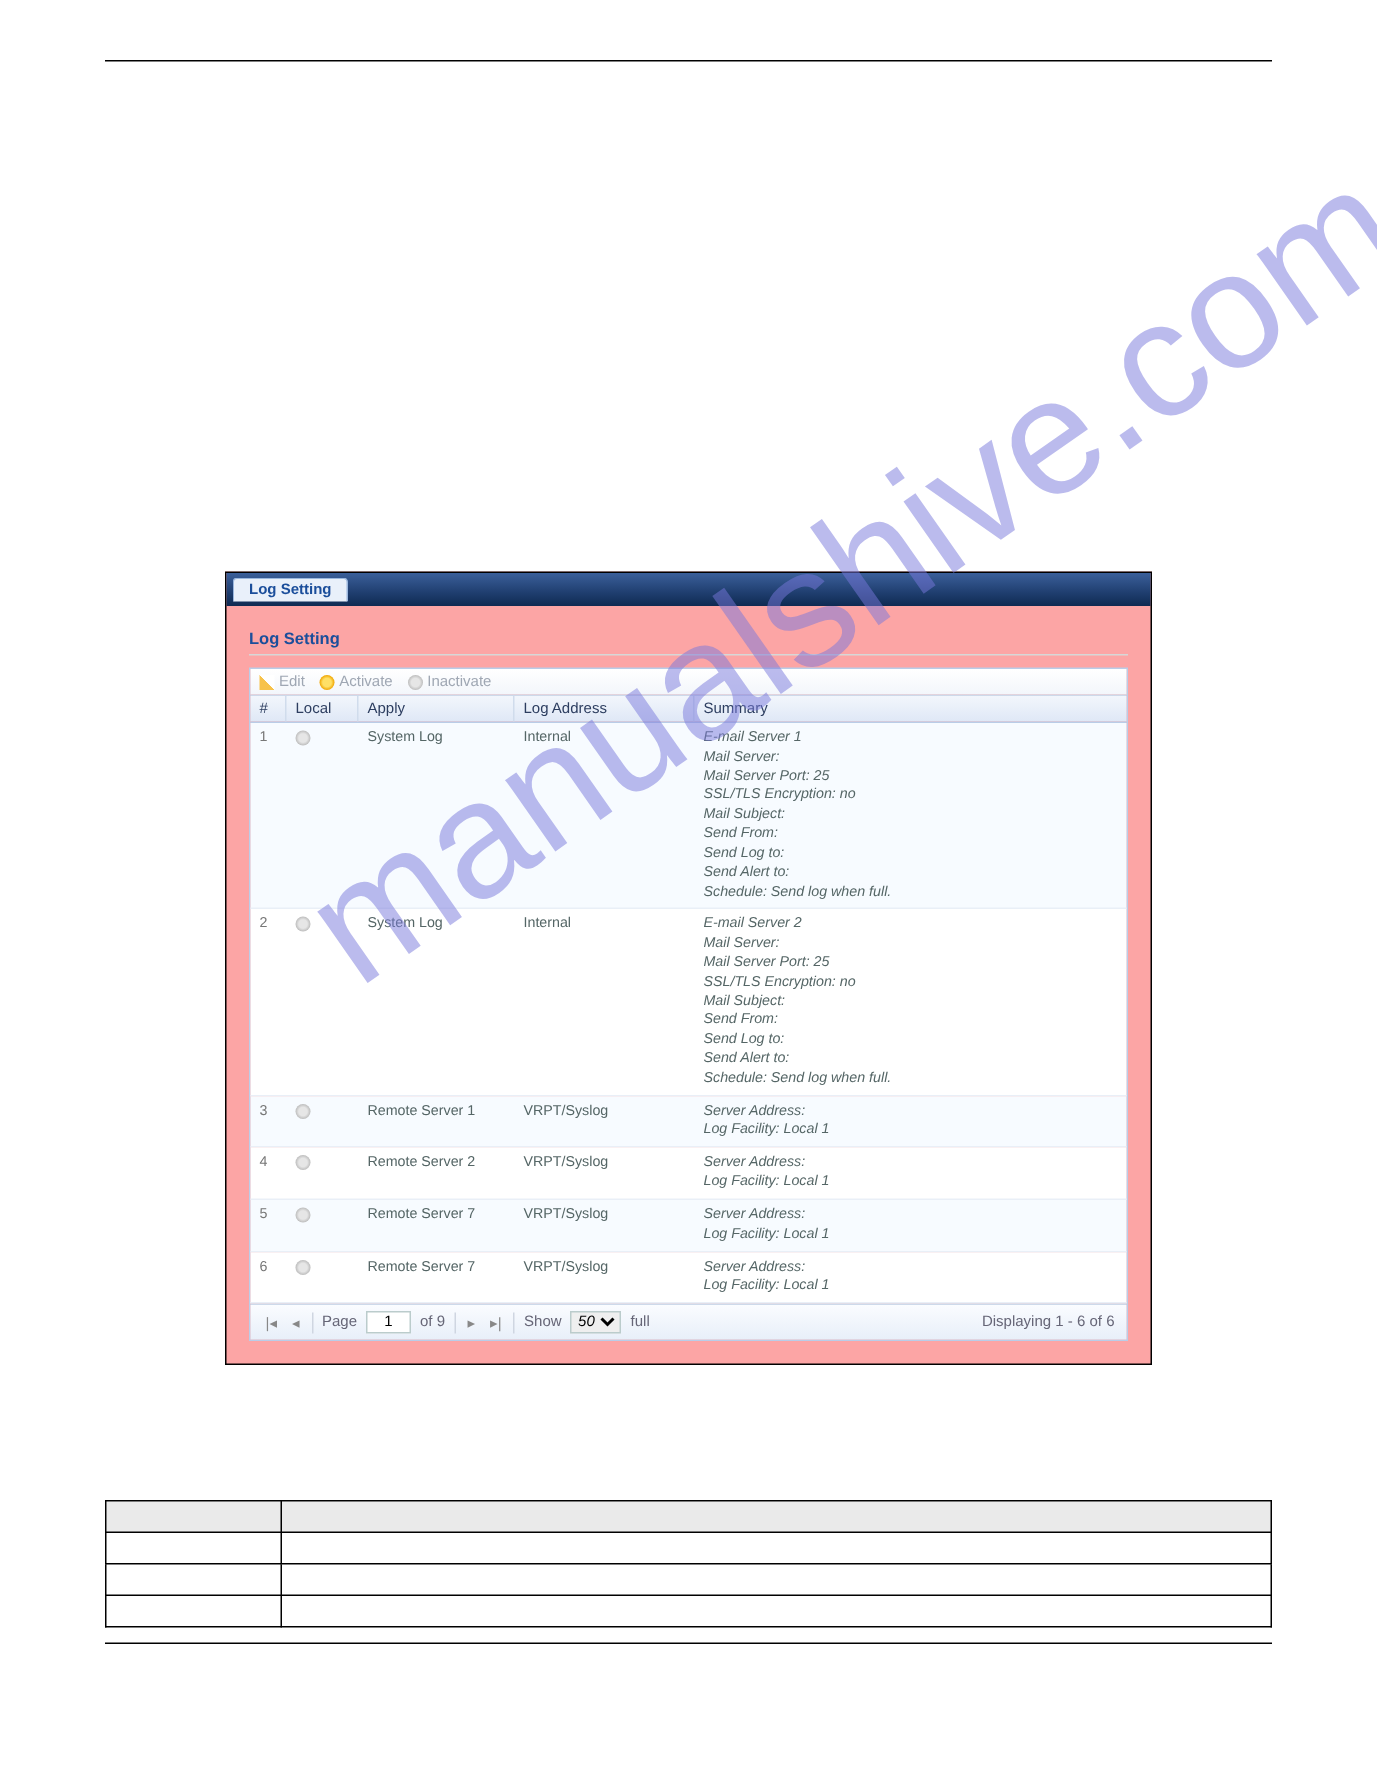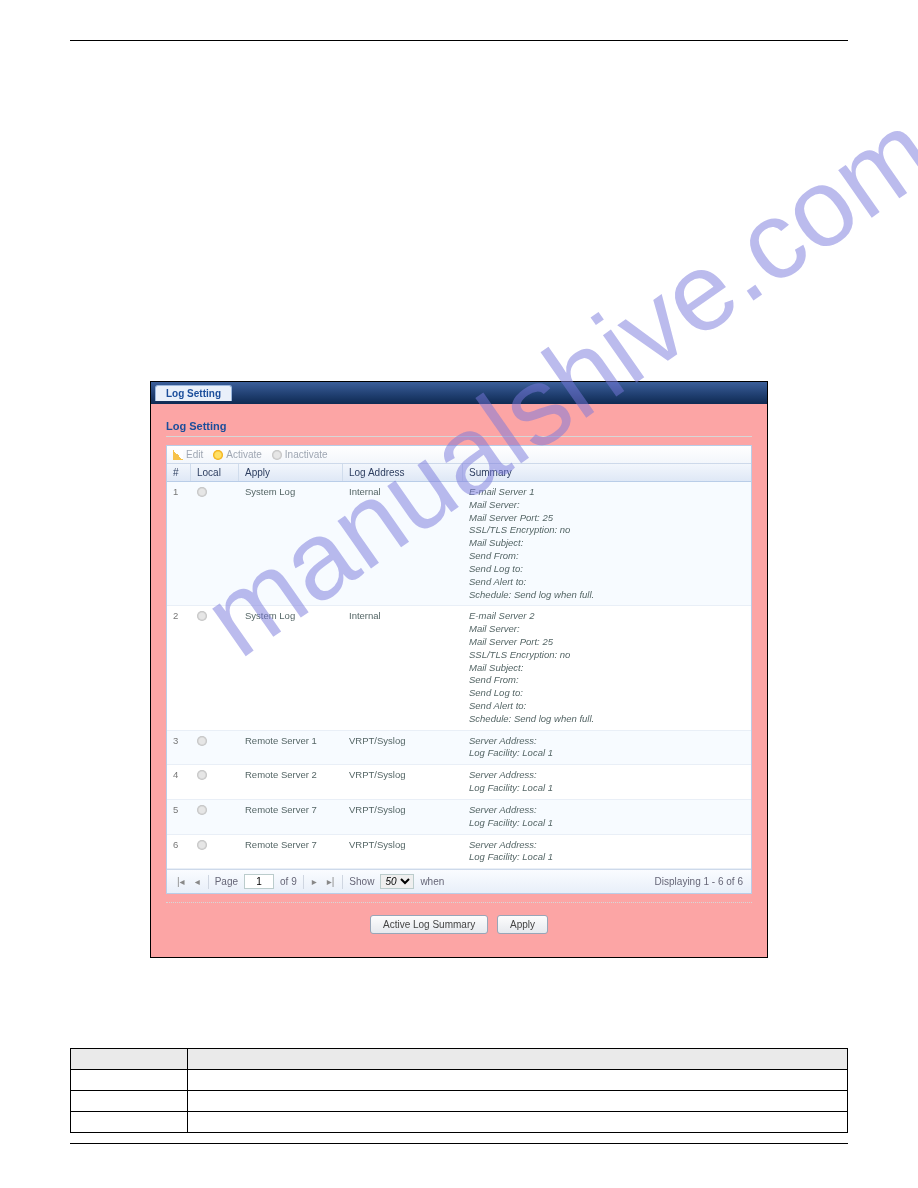--- a/index.html
+++ b/index.html
@@ -305,30 +305,26 @@
           <input class="pagenum" value="1" style="">
           <span>of 9</span>
           <span class="sep"></span>
           <span class="nav-btn">▸</span>
           <span class="nav-btn">▸|</span>
           <span class="sep"></span>
           <span>Show</span>
           <select class="showsel">
             <option>50</option>
           </select>
-          <span>when</span>
+          <span>full</span>
           <span class="grow"></span>
           <span>Displaying 1 - 6 of 6</span>
         </div>
       </div>
 
-      <div class="bottom-btns">
-        <span class="btn">Active Log Summary</span>
-        <span class="btn">Apply</span>
-      </div>
     </div>
   </div>
 
   <table class="desc-table">
     <thead>
       <tr>
         <th class="c1"></th>
         <th></th>
       </tr>
     </thead>

